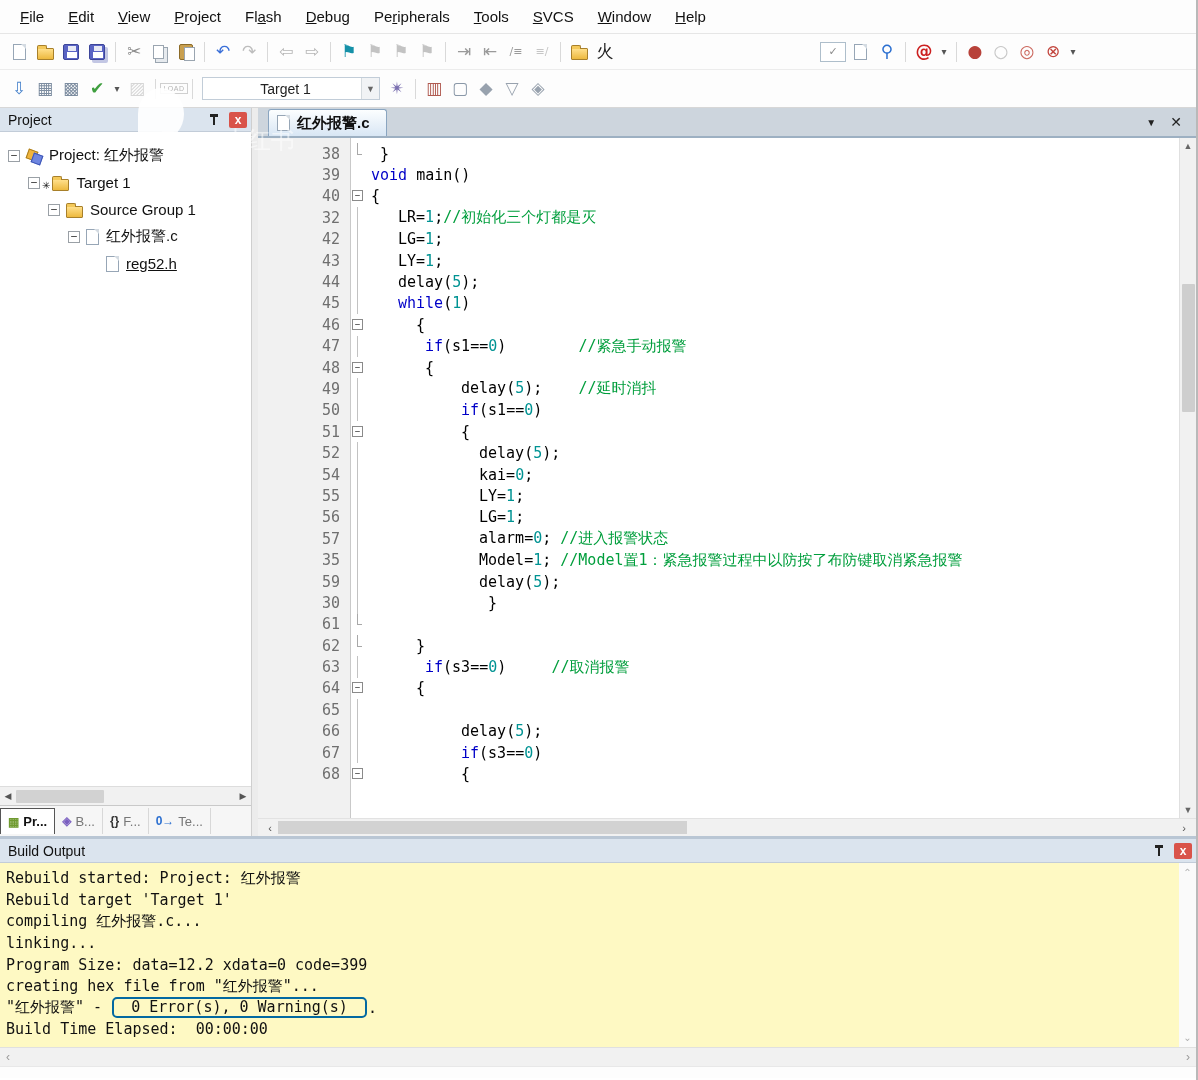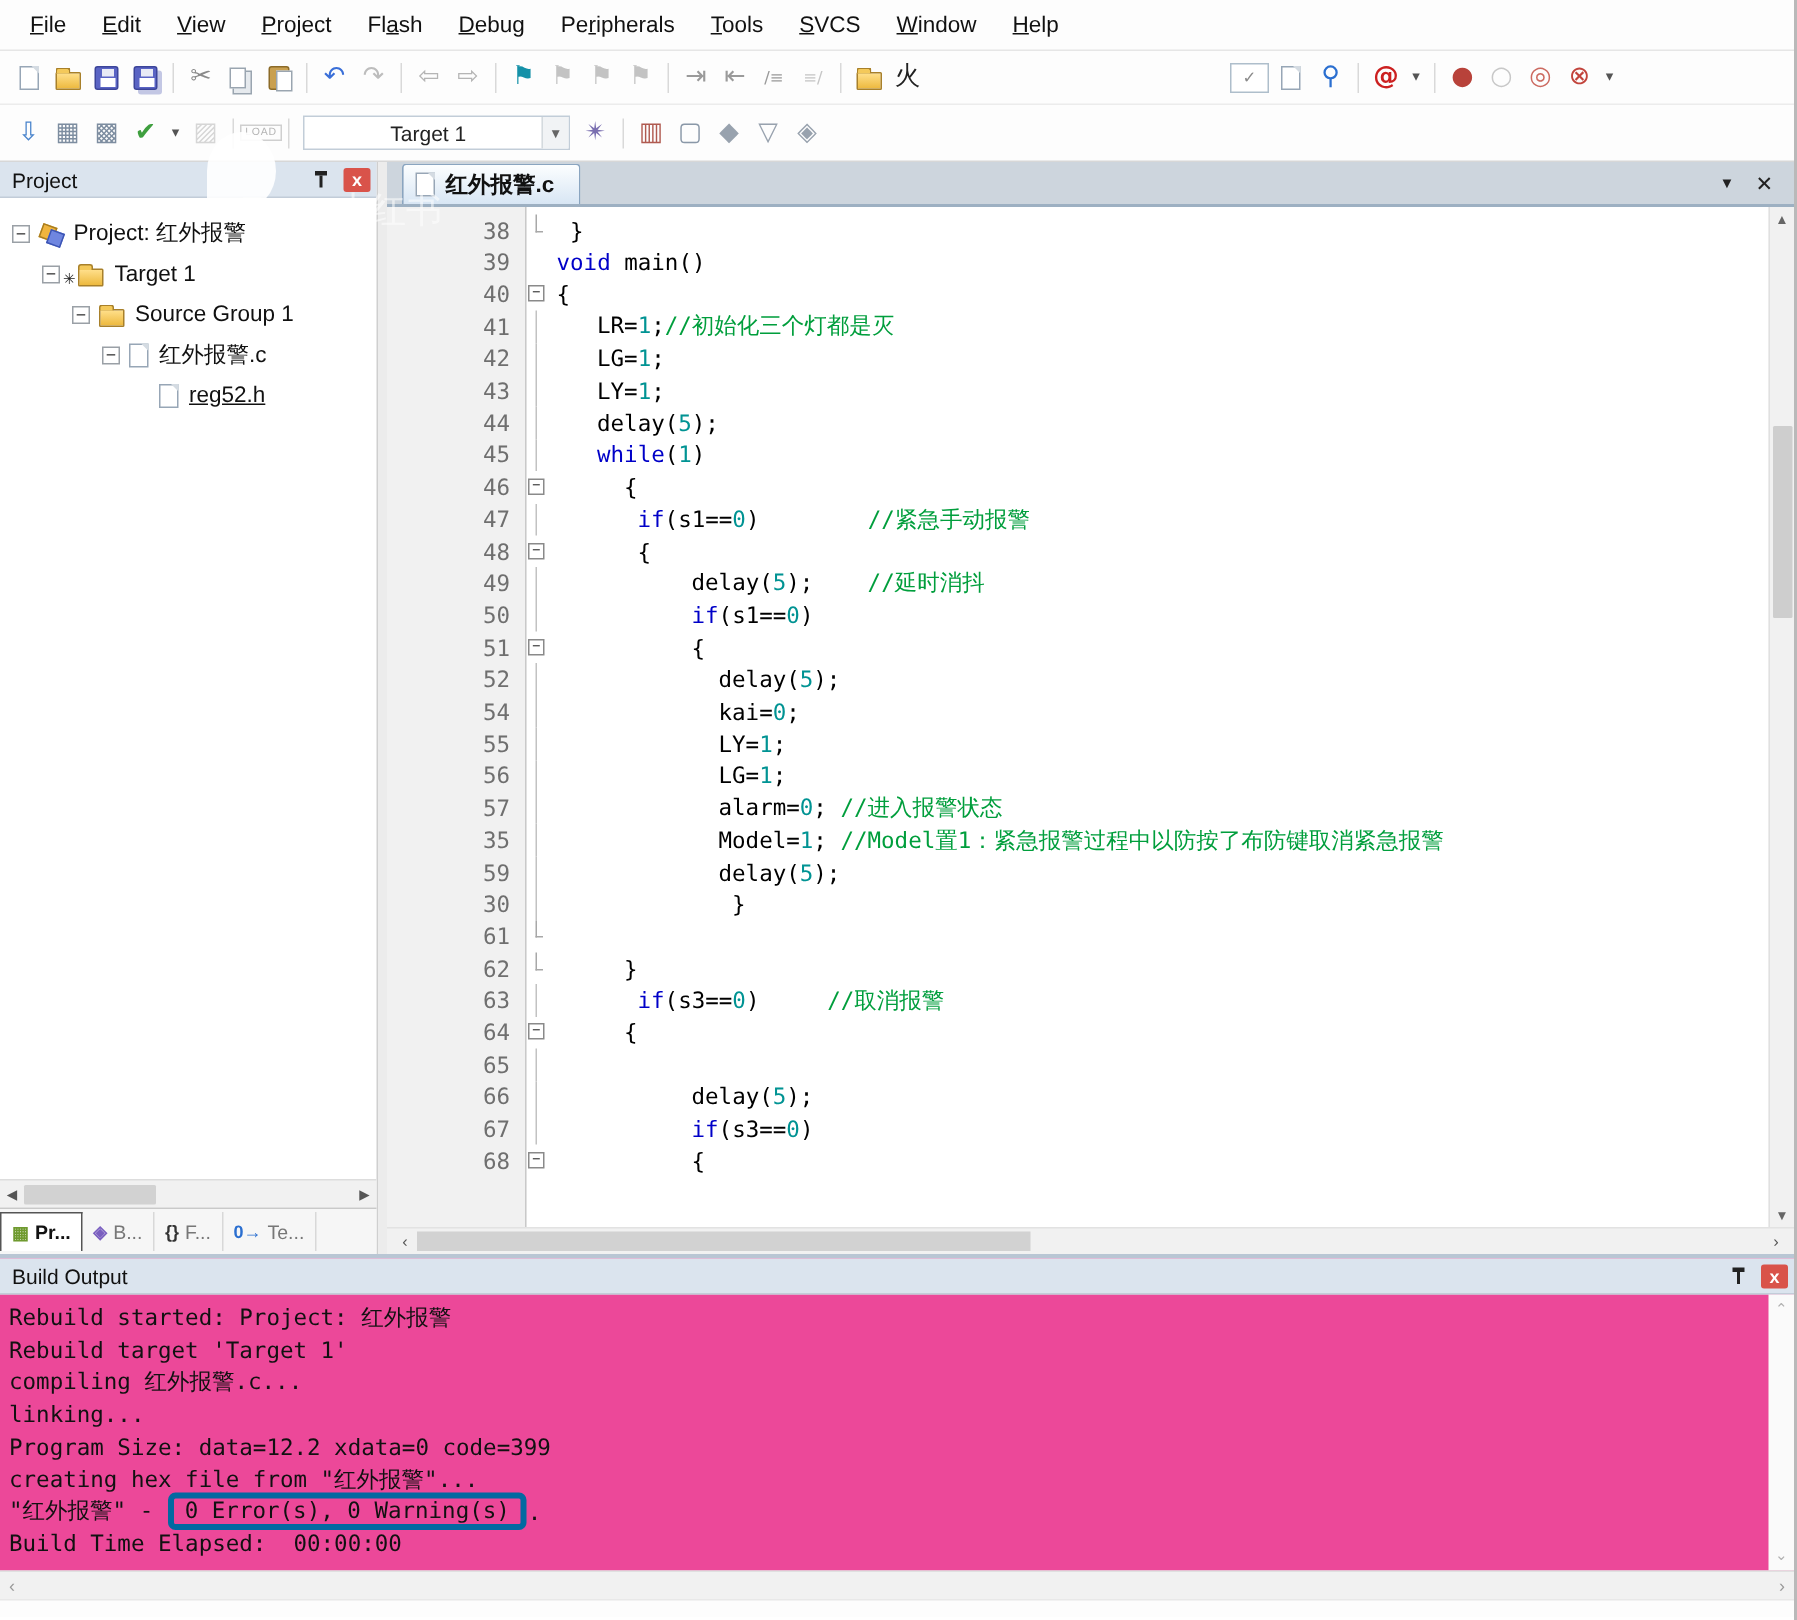--- a/index.html
+++ b/index.html
@@ -122,25 +122,25 @@
   .vscroll { width:17px; flex:none; background:#f1f1f1; border-left:1px solid #e0e0e0;
     display:flex; flex-direction:column; align-items:center; }
   .vscroll .arr { height:16px; font-size:9px; color:#666; display:flex; align-items:center; }
   .vscroll .vthumb { width:13px; background:#cecece; border-radius:1px; }
   #ed-hscroll { height:18px; background:#f1f1f1; border-top:1px solid #e2e2e2;
     display:flex; align-items:center; padding:0 4px; }
   #ed-hscroll .arr { width:16px; font-size:11px; color:#555; text-align:center; }
   #ed-hscroll .thumb { height:13px; width:44%; background:#d2d2d2; }
 
   
-  #build-panel { height:239px; display:flex; flex-direction:column; background:#ec4899; }
+  #build-panel { height:239px; display:flex; flex-direction:column; background:#fef9c3; }
   #build-body-row { flex:1; display:flex; min-height:0; }
   #build-lines { flex:1; padding:5px 0 0 6px; font:15px "DejaVu Sans Mono", monospace; color:#111; }
   .brow { height:21.5px; display:flex; align-items:center; white-space:pre; }
-  .redbox { display:inline-block; border:4px solid #0369a1; border-radius:5px; padding:0 7px;
+  .redbox { display:inline-block; border:2px solid #0369a1; border-radius:5px; padding:0 17px;
     line-height:17px; margin:0 1px; }
   #build-vscroll { width:17px; background:#fafafa; display:flex; flex-direction:column;
     justify-content:space-between; align-items:center; padding:4px 0; color:#b0b0b0; font-size:10px; }
   #build-hscroll { height:19px; background:#f1f1f1; border-top:1px solid #e0e0e0;
     display:flex; align-items:center; justify-content:space-between; padding:0 6px;
     color:#999; font-size:12px; }
   #bottom-strip { height:12px; background:#fdfdfd; border-top:1px solid #e8e8e8; }
 
   
   #watermark { position:absolute; left:132px; top:88px; width:260px; height:70px; pointer-events:none; z-index:9; }
@@ -411,21 +411,21 @@
               <span class="codetext" style="padding-left: 4px;"><span class="tk-k">void</span><span class="tk-p"> main()</span></span>
             </div>
             <div class="crow">
               <span class="ln">40</span>
               <span class="fold">
                 <span class="fbox">−</span>
               </span>
               <span class="codetext" style="padding-left: 4px;"><span class="tk-p">{</span></span>
             </div>
             <div class="crow">
-              <span class="ln">41</span>
+              <span class="ln">32</span>
               <span class="fold">
                 <span class="fline"></span>
               </span>
               <span class="codetext" style="padding-left: 31px;"><span class="tk-p">LR=</span><span class="tk-n">1</span><span class="tk-p">;</span><span class="tk-c">//初始化三个灯都是灭</span></span>
             </div>
             <div class="crow">
               <span class="ln">42</span>
               <span class="fold">
                 <span class="fline"></span>
               </span>

